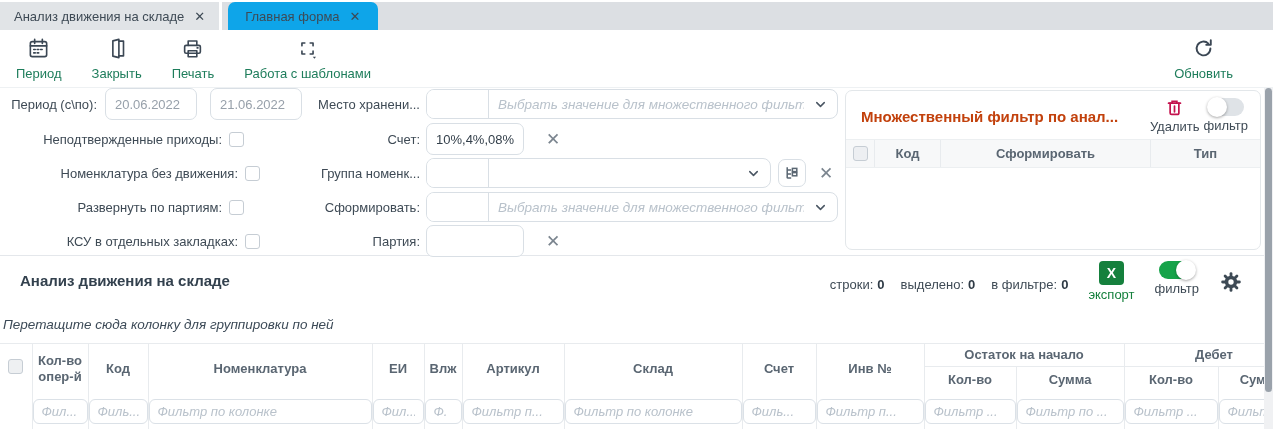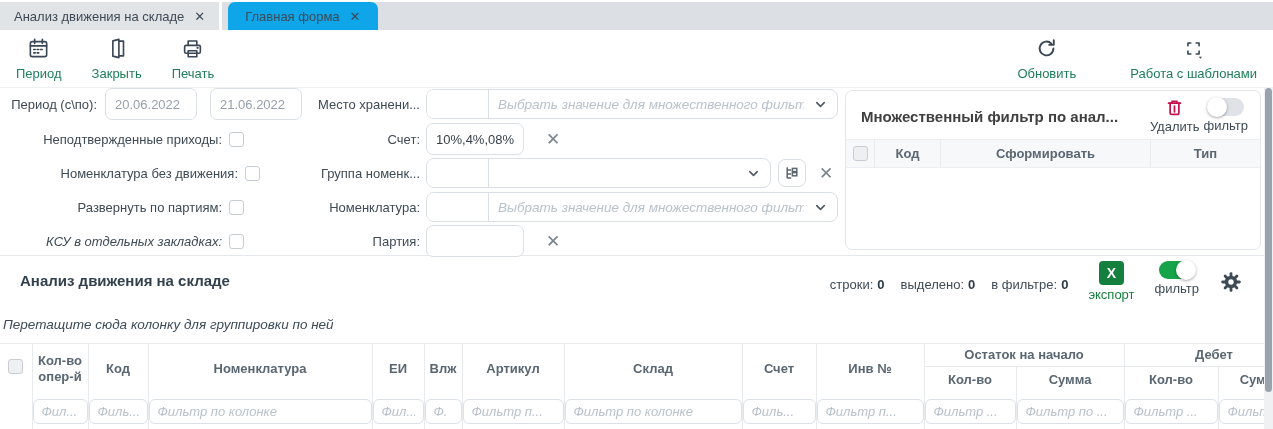--- a/index.html
+++ b/index.html
@@ -37,21 +37,21 @@
   .combo-input{flex:1;height:100%;border:none;padding:0 9px;font-family:inherit;font-size:13.5px;outline:none;min-width:0;}
   .combo-input::placeholder{color:#b9c2cb;font-style:italic;}
   .chev{width:15px;height:15px;margin-right:9px;flex:none;cursor:pointer;}
   .chev path{stroke:#4a5663;stroke-width:2.4;fill:none;stroke-linecap:round;stroke-linejoin:round;}
   .clear-x{font-size:17px;color:#7b858f;cursor:pointer;line-height:1;}
   .tree-btn{width:28px;height:28px;border:1px solid #d9dfe5;border-radius:7px;background:#fff;display:flex;align-items:center;justify-content:center;cursor:pointer;box-sizing:border-box;}
   .tree-btn svg{width:16px;height:16px;stroke:#5a6672;stroke-width:1.5;fill:none;}
   
   .panel{position:absolute;left:845px;top:2px;width:416px;height:160px;border:1px solid #e3e7ea;border-radius:7px;background:#fff;box-sizing:border-box;overflow:hidden;}
   .panel-head{display:flex;align-items:center;padding:7px 12px 5px 15px;}
-  .panel-title{flex:1;font-size:15px;font-weight:600;color:#404040;white-space:nowrap;overflow:hidden;}
+  .panel-title{flex:1;font-size:15px;font-weight:600;color:#c2410c;white-space:nowrap;overflow:hidden;}
   .panel-actions{display:flex;gap:4px;align-items:flex-start;}
   .pact{display:flex;flex-direction:column;align-items:center;gap:2px;font-size:13px;color:#3e4a55;cursor:pointer;}
   .pact svg{width:19px;height:19px;}
   .toggle{width:36px;height:18px;border-radius:10px;position:relative;cursor:pointer;}
   .toggle .knob{position:absolute;top:-1px;width:20px;height:20px;border-radius:50%;background:#fff;box-shadow:0 1px 3px rgba(0,0,0,.35);}
   .toggle-off{background:#dfe3e7;}
   .toggle-off .knob{left:-1px;}
   .toggle-on{background:#16a34a;}
   .toggle-on .knob{right:-1px;}
   .panel-grid{display:grid;grid-template-columns:28px 66px 210px 1fr;height:27px;background:#f7f8f9;border-top:1px solid #eceff1;border-bottom:1px solid #eceff1;align-items:center;}
@@ -127,41 +127,41 @@
     <span>
       <svg viewBox="0 0 24 24">
           <rect x="3.8" y="8.8" width="16.4" height="8.2" rx="1.5"></rect>
           <path d="M7.5 8.8V4.2h9v4.6"></path>
           <rect x="7.5" y="14.4" width="9" height="6.2"></rect>
           <path d="M16.8 11.4h.9"></path>
         </svg>
     </span>
     <span class="tlabel">Печать</span>
   </div>
-  <div class="tbtn tbtn-refresh">
-    <span>
-      <svg viewBox="0 0 24 24">
-          <path d="M19.2 12a7.2 7.2 0 1 1-2.1-5.1"></path>
-          <path d="M19.6 3.4v4.8h-4.8"></path>
-        </svg>
-    </span>
-    <span class="tlabel">Обновить</span>
-  </div>
   <div class="tbtn">
     <span>
       <svg viewBox="0 0 24 24">
           <path d="M6.2 9.2v-3h3"></path>
           <path d="M14.8 6.2h3v3"></path>
           <path d="M17.8 14.8v3h-3"></path>
           <path d="M9.2 17.8h-3v-3"></path>
           <path d="M17.5 20.6h3.4l-1.7 2.2z" fill="#3b4754" stroke="none"></path>
         </svg>
     </span>
     <span class="tlabel">Работа с шаблонами</span>
   </div>
+  <div class="tbtn tbtn-refresh">
+    <span>
+      <svg viewBox="0 0 24 24">
+          <path d="M19.2 12a7.2 7.2 0 1 1-2.1-5.1"></path>
+          <path d="M19.6 3.4v4.8h-4.8"></path>
+        </svg>
+    </span>
+    <span class="tlabel">Обновить</span>
+  </div>
 </div>
 
 <div class="filter-area">
 
   <div class="frow" style="left:0;top:1px;">
     <span class="flabel" style="width:97px;text-align:right;">Период (с\по):</span>
     <input class="inp date-inp" style="margin-left: 8px;" value="20.06.2022">
     <input class="inp date-inp" style="margin-left: 13px;" value="21.06.2022">
   </div>
 
@@ -170,21 +170,21 @@
     <span class="cbx" style="margin-left:7px;"></span>
   </div>
   <div class="frow" style="left:16px;top:70px;">
     <span class="flabel" style="width:222px;text-align:right;">Номенклатура без движения:</span>
     <span class="cbx" style="margin-left:7px;"></span>
   </div>
   <div class="frow" style="left:0;top:104px;">
     <span class="flabel" style="width:222px;text-align:right;">Развернуть по партиям:</span>
     <span class="cbx" style="margin-left:7px;"></span>
   </div>
-  <div class="frow" style="left:0;top:138px;font-style:italic;">
+  <div class="frow" style="left:16px;top:138px;">
     <span class="flabel" style="width:222px;text-align:right;">КСУ в отдельных закладках:</span>
     <span class="cbx" style="margin-left:7px;"></span>
   </div>
 
   <div class="frow" style="left:230px;top:1px;">
     <span class="flabel" style="width:190px;text-align:right;">Место хранени...</span>
     <div class="combo" style="margin-left:6px;width:412px;">
       <input class="combo-code" style="">
       <input class="combo-input" placeholder="Выбрать значение для множественного фильтра" style="">
       <svg class="chev" viewBox="0 0 24 24">
@@ -212,21 +212,21 @@
       <svg viewBox="0 0 16 16">
           <path d="M3.2 2.2v11M3.2 5h4M3.2 9h4M3.2 13h4"></path>
           <rect x="8.4" y="3.4" width="4.4" height="3.2"></rect>
           <rect x="8.4" y="7.6" width="4.4" height="3.2"></rect>
         </svg>
     </span>
     <span class="clear-x" style="margin-left:13px;">✕</span>
   </div>
 
   <div class="frow" style="left:230px;top:104px;">
-    <span class="flabel" style="width:190px;text-align:right;">Номенклатура:</span>
+    <span class="flabel" style="width:190px;text-align:right;">Сформировать:</span>
     <div class="combo" style="margin-left:6px;width:412px;">
       <input class="combo-code" style="">
       <input class="combo-input" placeholder="Выбрать значение для множественного фильтра" style="">
       <svg class="chev" viewBox="0 0 24 24">
           <path d="M6 9l6 6 6-6"></path>
         </svg>
     </div>
   </div>
 
   <div class="frow" style="left:230px;top:138px;">

